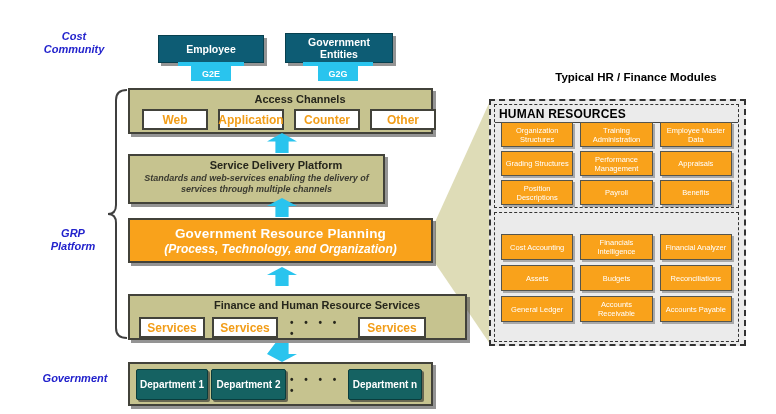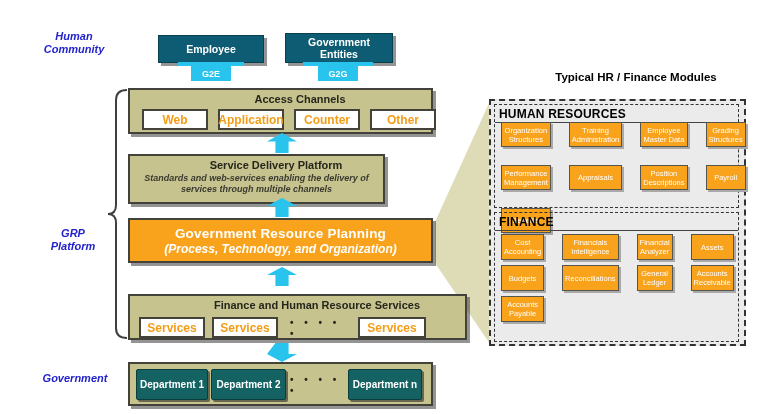--- a/index.html
+++ b/index.html
@@ -48,32 +48,32 @@
   .dept-box{position:absolute;background:var(--dept-teal);color:#fff;font-weight:bold;
     font-size:10px;display:flex;align-items:center;justify-content:center;border-radius:2px;
     border:1px solid #0a3d3d;box-shadow:2px 2px 0 rgba(40,40,40,.6);}
 
   .panel-title{position:absolute;text-align:center;color:#000;font-weight:bold;font-size:11.5px;}
   .panel-outer{position:absolute;background:var(--panel-bg);border:2px dashed #333;}
   .panel-section{position:absolute;border:1px dashed #333;}
   .panel-header{position:absolute;left:0;right:0;top:0;padding:2px 4px 1px 4px;color:#000;
     font-weight:bold;font-size:12px;border-bottom:1px solid #444;letter-spacing:.2px;}
   .modules{position:absolute;left:6px;right:6px;display:grid;
-    grid-template-columns:repeat(4,1fr);column-gap:7px;row-gap:4px;gap:18px;}
+    grid-template-columns:repeat(3,1fr);column-gap:7px;row-gap:4px;}
   .module{background:var(--orange);border:1.5px solid #55554d;box-shadow:2px 2px 0 #a9a9a9;
     color:#fff;font-size:7.5px;line-height:1.2;display:flex;align-items:center;
     justify-content:center;text-align:center;padding:1px 2px;}
   .svg-abs{position:absolute;}
 </style>
 </head>
 <body>
 
 <div id="stage">
 
-  <div class="side-label" style="left:34px;top:30px;width:80px;">Human Community</div>
+  <div class="side-label" style="left:34px;top:30px;width:80px;">Cost Community</div>
   <div class="side-label" style="left:42px;top:227px;width:62px;">GRP Platform</div>
   <div class="side-label" style="left:25px;top:372px;width:100px;">Government</div>
 
   <svg class="svg-abs" style="left:103px;top:85px;" width="32" height="260" viewBox="0 0 32 260">
     <path d="M24,5 Q13,5 13,15 L13,120 Q13,129 5,129 Q13,129 13,138 L13,243 Q13,253 24,253" style="fill:none;stroke:#3f3f3f;stroke-width:2;"></path>
   </svg>
 
   <svg class="svg-abs" style="left:432px;top:95px;" width="60" height="255" viewBox="0 0 60 255">
     <polygon points="3,127 58,6 58,249 3,168" style="fill:var(--beam);"></polygon>
   </svg>
@@ -140,21 +140,20 @@
         <div class="module">Grading Structures</div>
         <div class="module">Performance Management</div>
         <div class="module">Appraisals</div>
         <div class="module">Position Descriptions</div>
         <div class="module">Payroll</div>
         <div class="module">Benefits</div>
       </div>
     </div>
 
     <div class="panel-section" style="left:3px;top:111px;width:245px;height:130px;">
-      <div class="panel-header">FINANCE</div>
       <div class="modules" style="top:21px;grid-auto-rows:26px;row-gap:5px;">
         <div class="module">Cost Accounting</div>
         <div class="module">Financials Intelligence</div>
         <div class="module">Financial Analyzer</div>
         <div class="module">Assets</div>
         <div class="module">Budgets</div>
         <div class="module">Reconciliations</div>
         <div class="module">General Ledger</div>
         <div class="module">Accounts Receivable</div>
         <div class="module">Accounts Payable</div>

